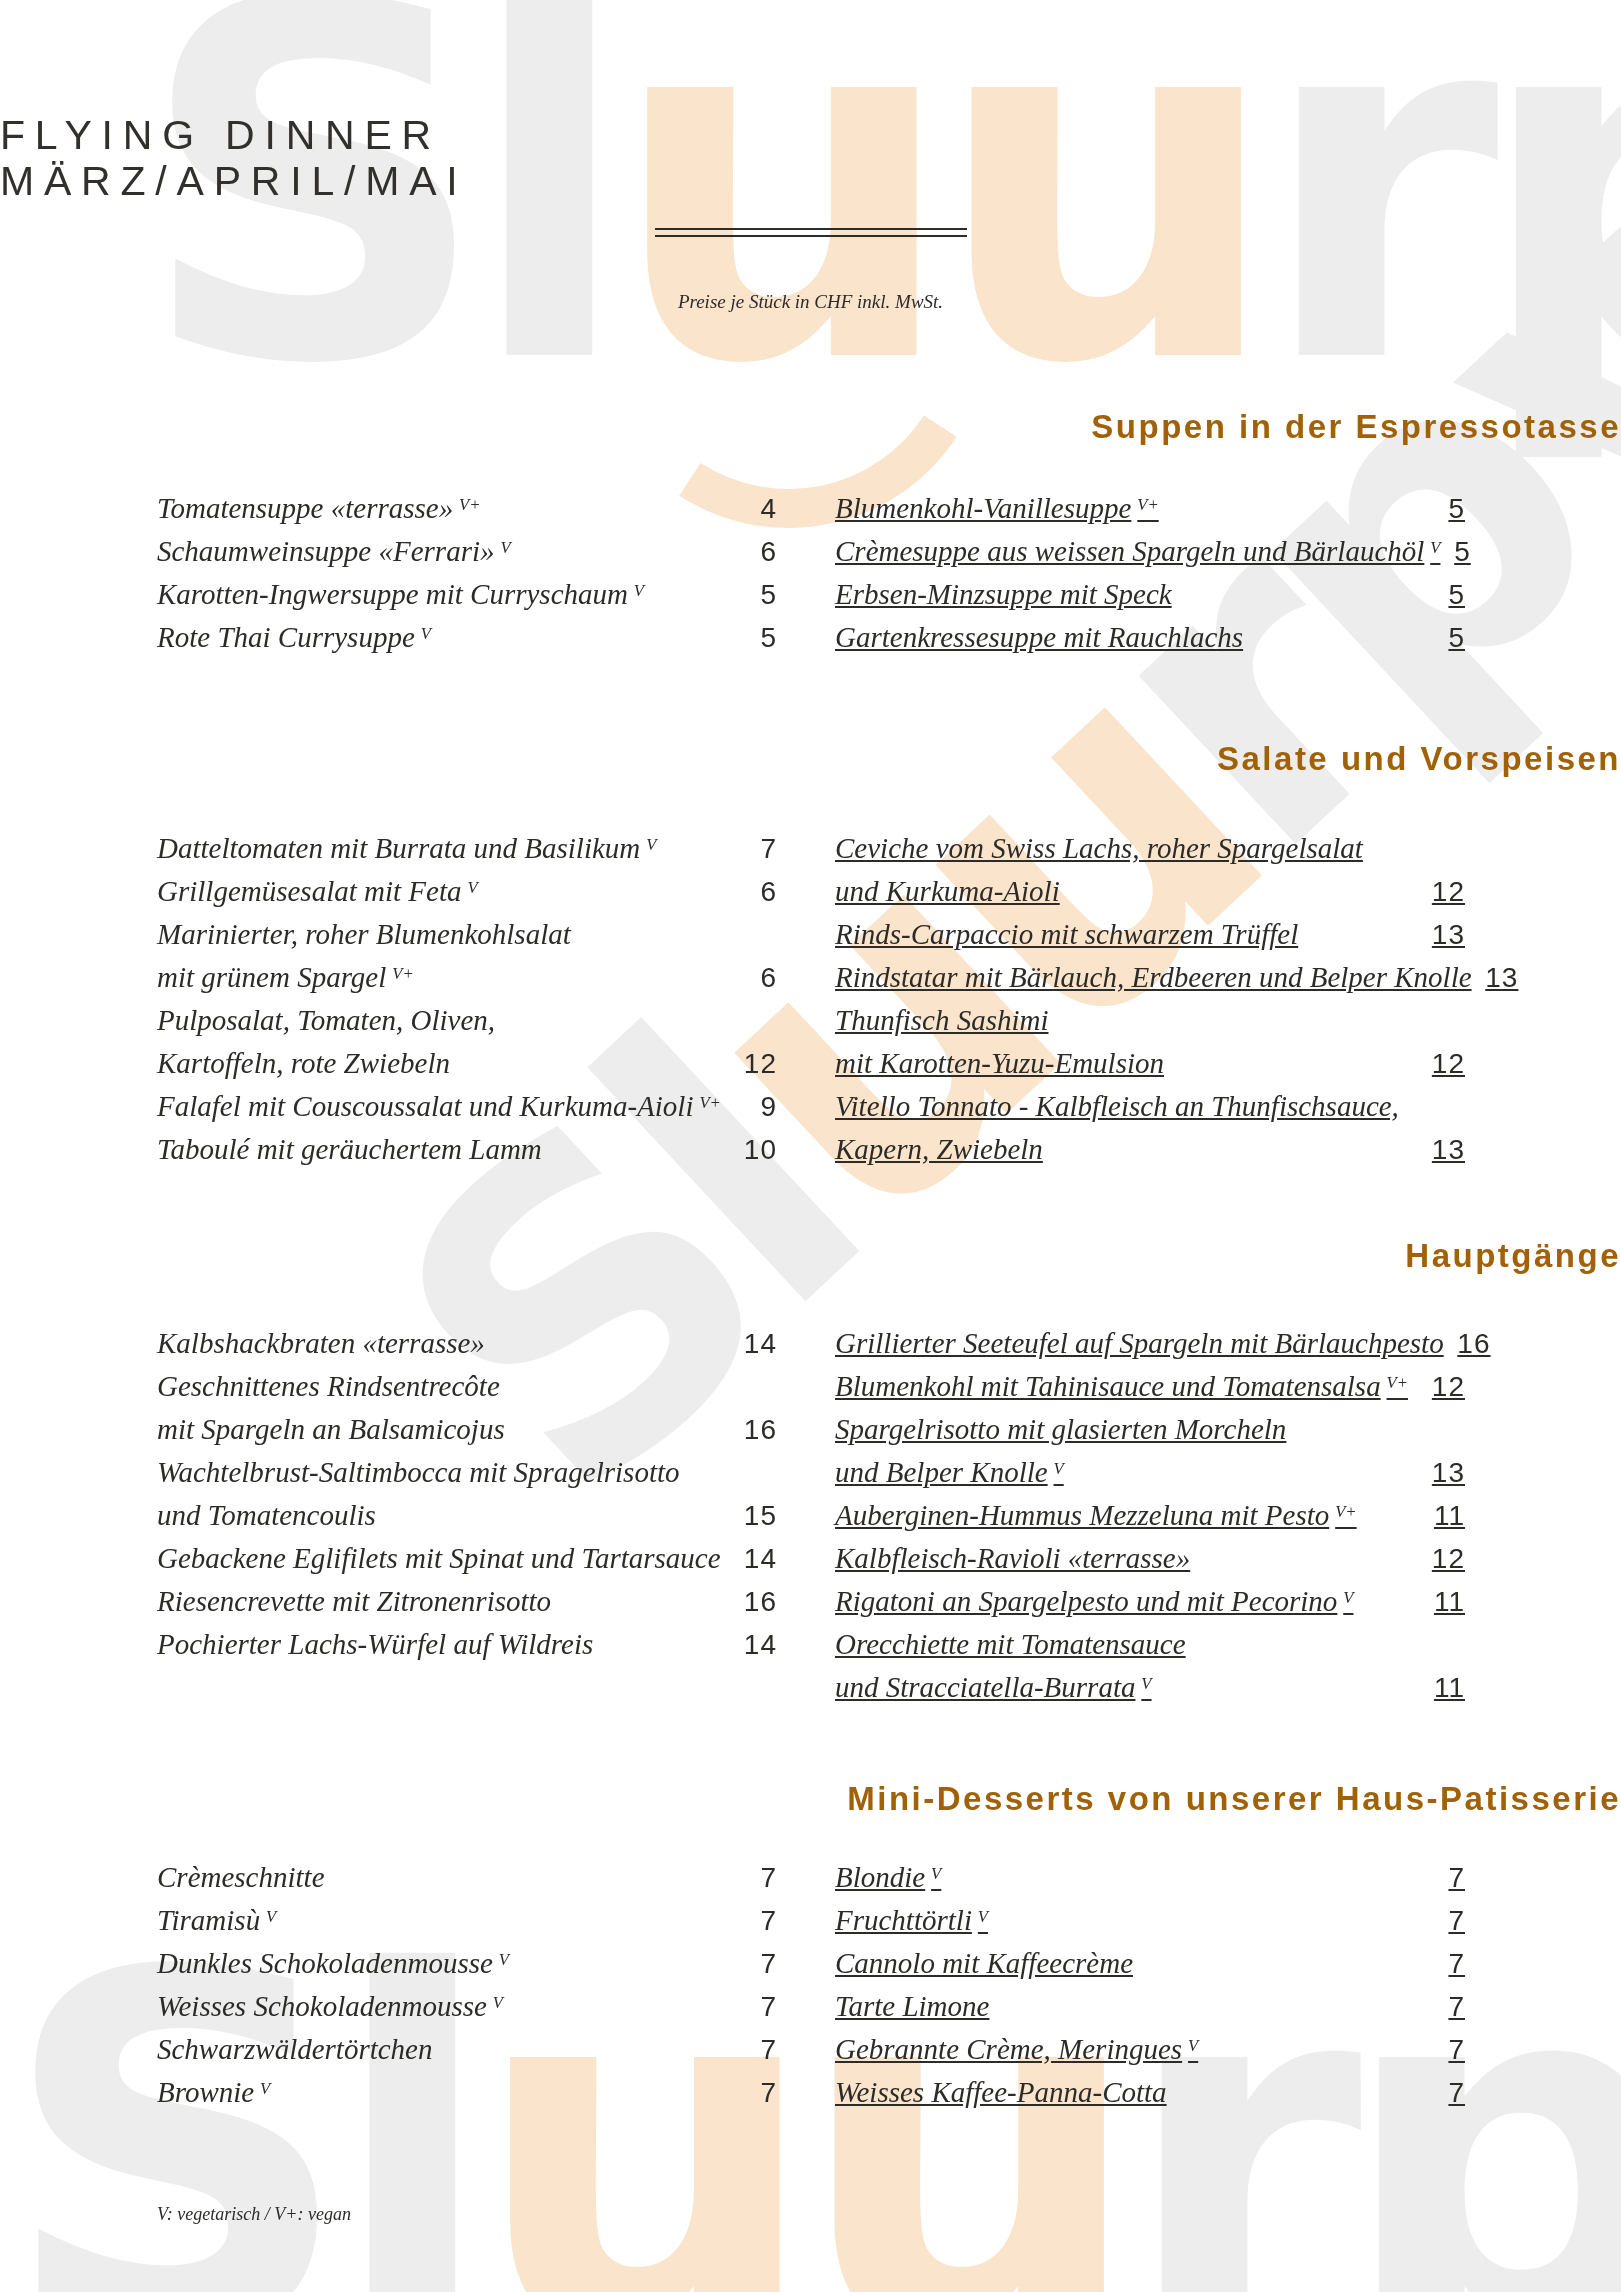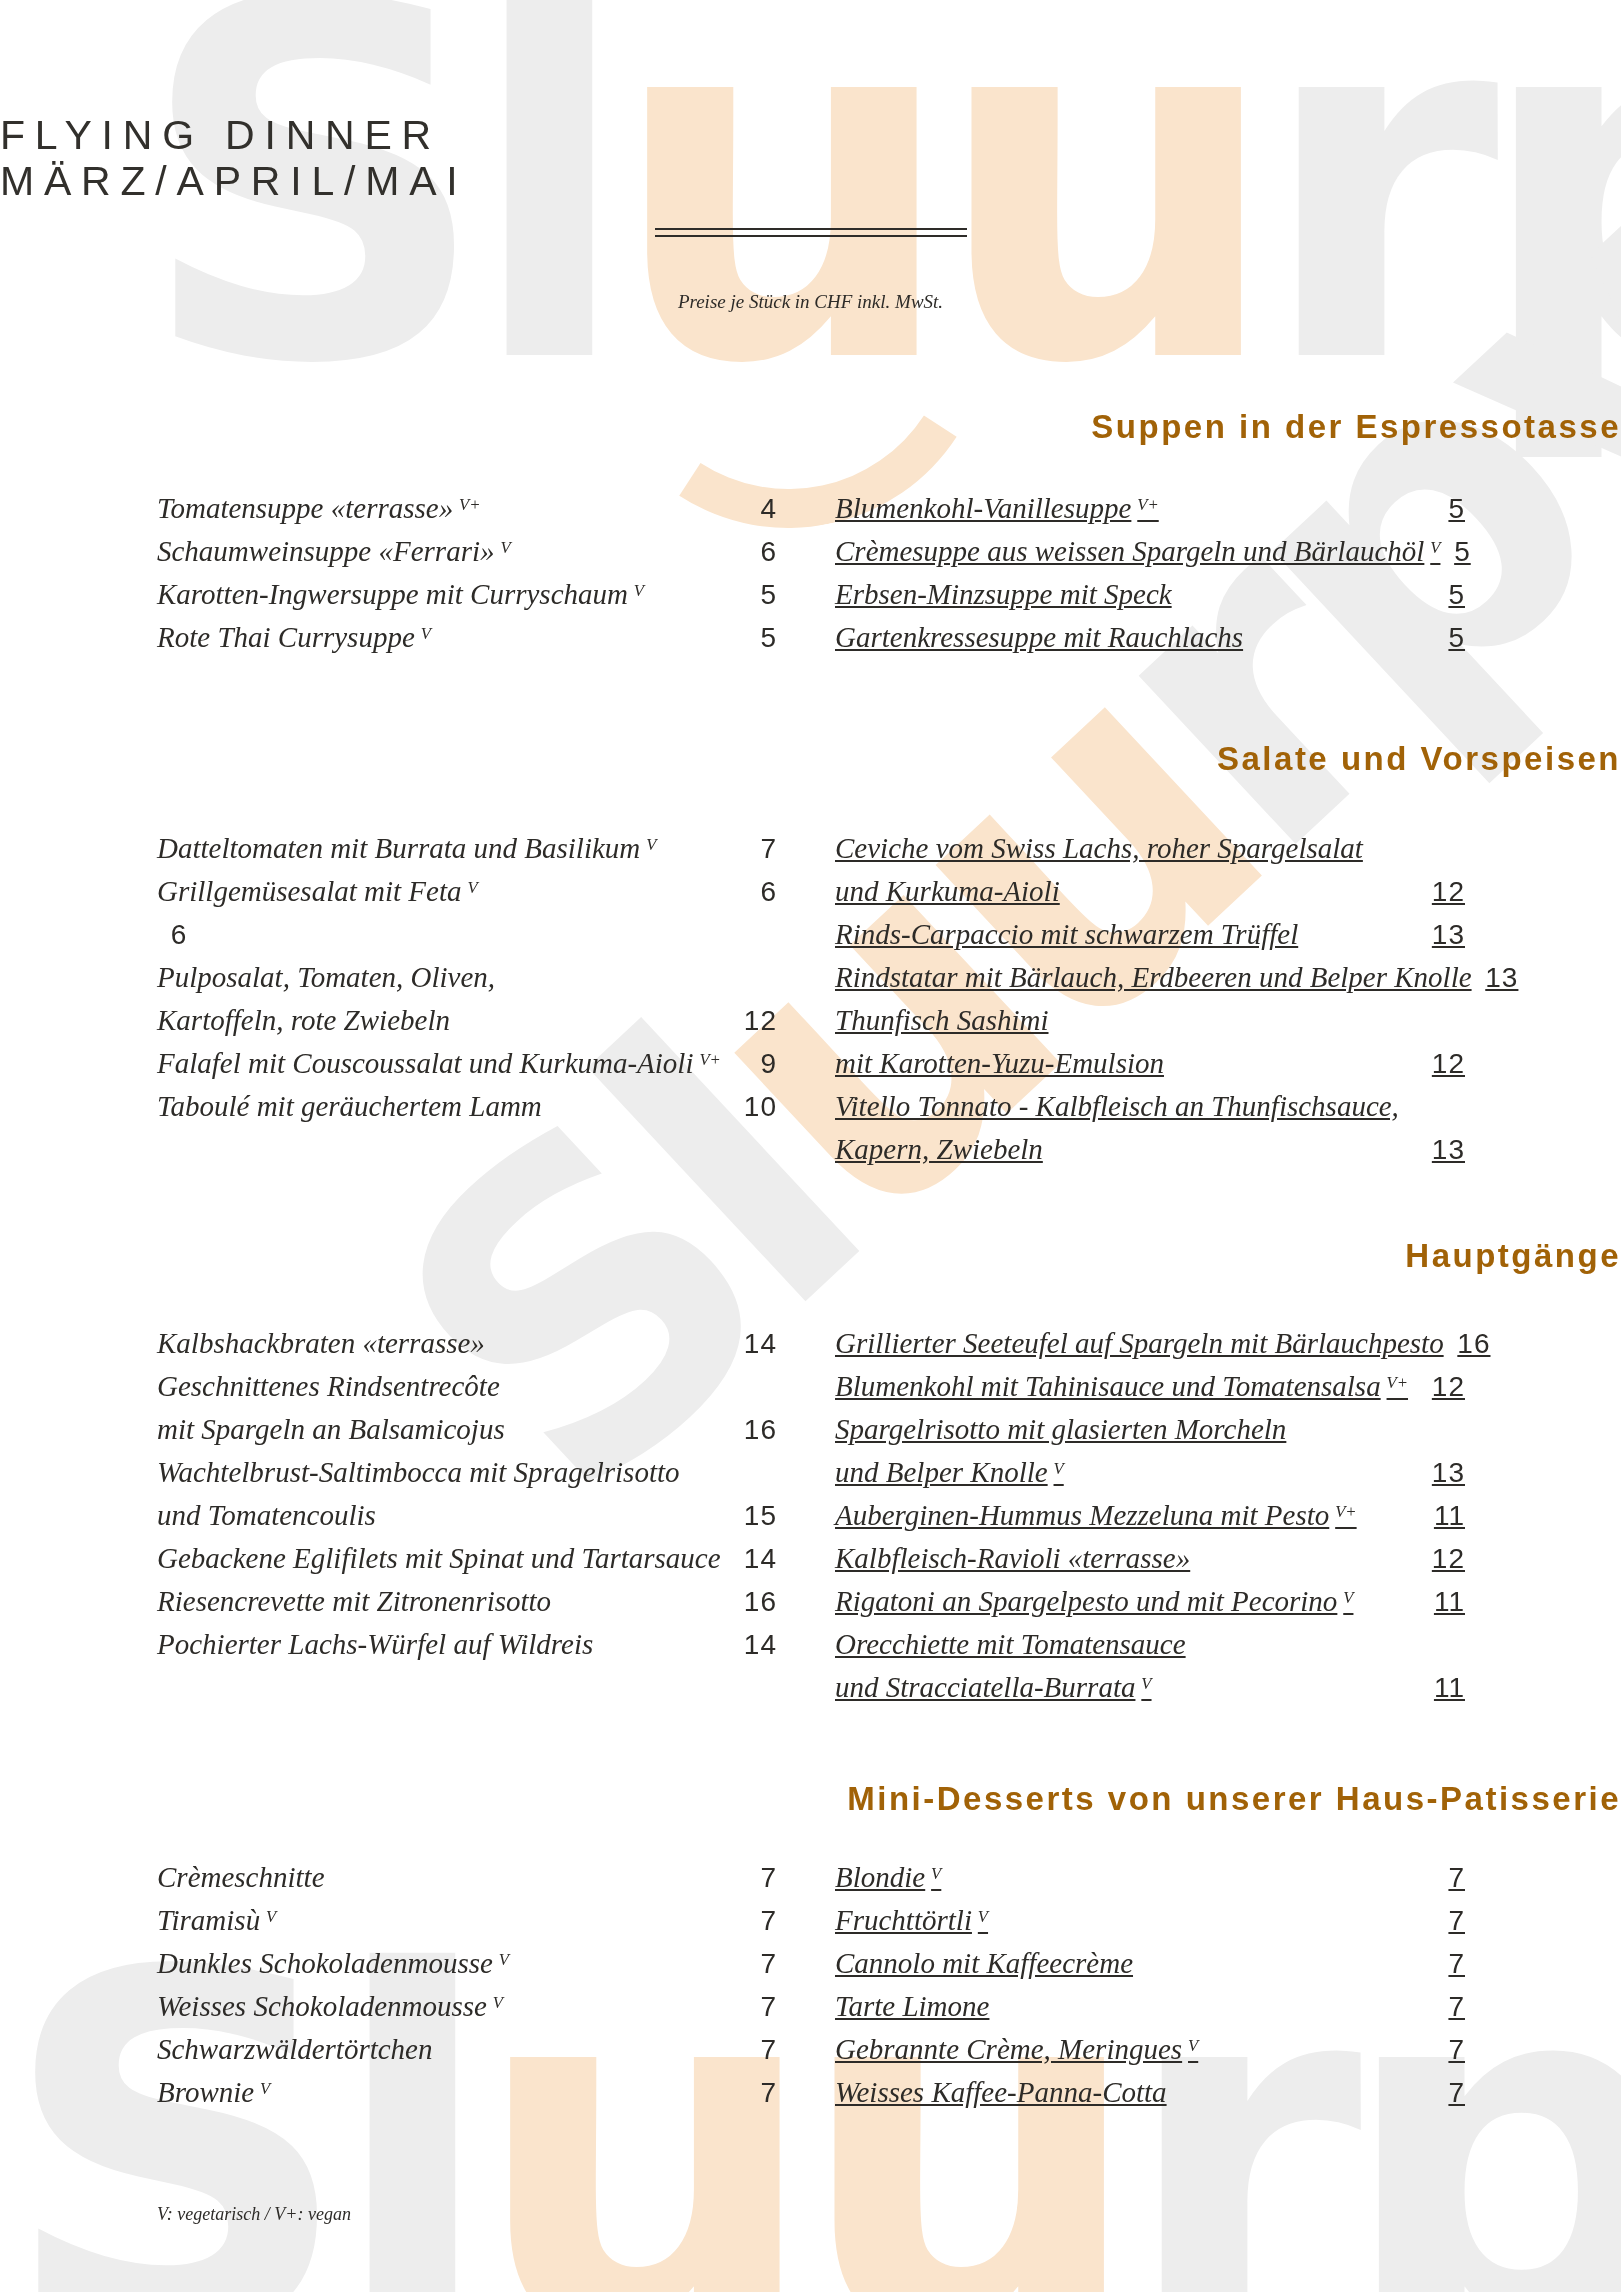--- a/index.html
+++ b/index.html
@@ -213,20 +213,24 @@
           </div>
           <div class="pr">7</div>
         </div>
       <div class="item">
           <div class="nm">
             <span class="ln"><span class="t">Grillgemüsesalat mit Feta</span><sup class="mk opt">V</sup></span>
           </div>
           <div class="pr">6</div>
         </div>
       <div class="item">
+          <div class="nm">
+            <span class="ln"><span class="t">Marinierter, roher Blumenkohlsalat</span></span>
+            <span class="ln opt"><span class="t">mit grünem Spargel</span><sup class="mk opt">V+</sup></span>
+          </div>
           <div class="pr">6</div>
         </div>
       <div class="item">
           <div class="nm">
             <span class="ln"><span class="t">Pulposalat, Tomaten, Oliven,</span></span>
             <span class="ln opt"><span class="t">Kartoffeln, rote Zwiebeln</span></span>
           </div>
           <div class="pr">12</div>
         </div>
       <div class="item">

